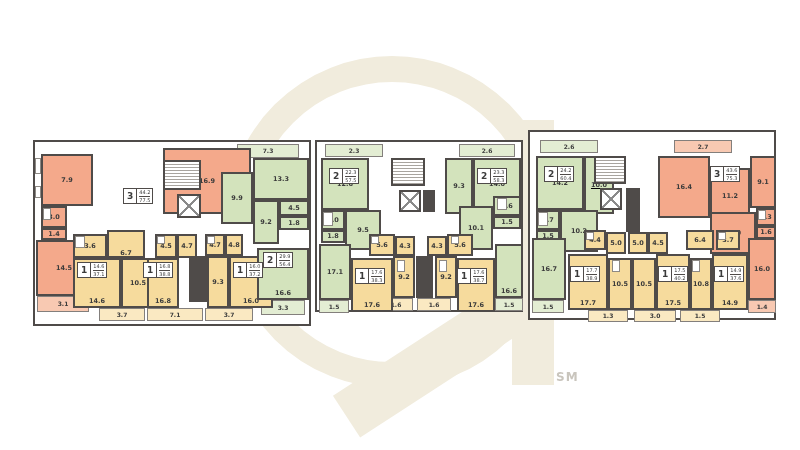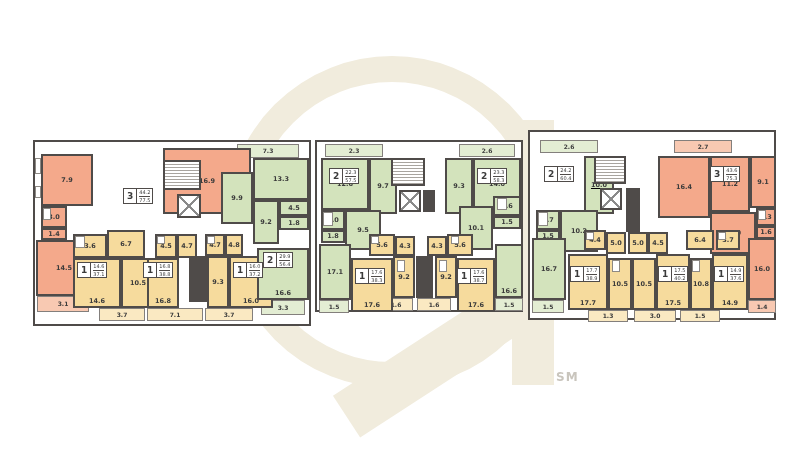--- a/index.html
+++ b/index.html
@@ -69,21 +69,21 @@
       </div>
       <div class="cell c-o room" style="left: 1px; top: 98px; width: 56px; height: 56px;">
         <span class="area">14.5</span>
       </div>
       <div class="cell c-ol balcony" style="left: 2px; top: 154px; width: 52px; height: 16px;">
         <span class="area">3.1</span>
       </div>
       <div class="cell c-y room" style="left: 38px; top: 92px; width: 34px; height: 24px;">
         <span class="area">3.6</span>
       </div>
-      <div class="cell c-y room" style="left: 72px; top: 88px; width: 38px; height: 28px;">
+      <div class="cell c-y room" style="left: 72px; top: 88px; width: 38px; height: 28px; align-items: flex-end;">
         <span class="area">6.7</span>
       </div>
       <div class="cell c-y room low" style="left: 38px; top: 116px; width: 48px; height: 50px;">
         <span class="area">14.6</span>
       </div>
       <div class="cell c-y room" style="left: 86px; top: 116px; width: 34px; height: 50px;">
         <span class="area">10.5</span>
       </div>
       <div class="cell c-yl balcony" style="left: 64px; top: 166px; width: 46px; height: 13px;">
         <span class="area">3.7</span>
@@ -183,23 +183,20 @@
           <span>37.2</span>
         </span>
       </div>
     </div>
     <div class="section" style="left: 315px; top: 140px; width: 208px; height: 172px;">
       <div class="cell c-gl balcony" style="left: 8px; top: 2px; width: 58px; height: 13px;">
         <span class="area">2.3</span>
       </div>
       <div class="cell c-g room" style="left: 4px; top: 16px; width: 48px; height: 52px;">
         <span class="area">12.6</span>
-      </div>
-      <div class="cell c-g room" style="left: 52px; top: 16px; width: 28px; height: 56px;">
-        <span class="area">9.7</span>
       </div>
       <div class="cell c-g room" style="left: 4px; top: 68px; width: 24px; height: 20px;">
         <span class="area">3.0</span>
       </div>
       <div class="cell c-g room" style="left: 4px; top: 88px; width: 24px; height: 13px;">
         <span class="area">1.8</span>
       </div>
       <div class="cell c-g room" style="left: 28px; top: 68px; width: 36px; height: 40px;">
         <span class="area">9.5</span>
       </div>
@@ -299,39 +296,42 @@
         <span class="vals">
           <span>17.6</span>
           <span>38.7</span>
         </span>
       </div>
     </div>
     <div class="section" style="left: 528px; top: 130px; width: 248px; height: 190px;">
       <div class="cell c-gl balcony" style="left: 10px; top: 8px; width: 58px; height: 13px;">
         <span class="area">2.6</span>
       </div>
+      <div class="cell c-g room" style="left: 6px; top: 24px; width: 48px; height: 54px;">
+        <span class="area">14.2</span>
+      </div>
       <div class="cell c-g room" style="left: 54px; top: 24px; width: 30px; height: 58px; text-decoration: underline;">
         <span class="area">10.0</span>
       </div>
       <div class="cell c-g room" style="left: 6px; top: 78px; width: 24px; height: 20px;">
         <span class="area">3.7</span>
       </div>
       <div class="cell c-g room" style="left: 6px; top: 98px; width: 24px; height: 13px;">
         <span class="area">1.5</span>
       </div>
       <div class="cell c-g room" style="left: 30px; top: 78px; width: 38px; height: 42px;">
         <span class="area">10.2</span>
       </div>
       <div class="cell c-ol balcony" style="left: 144px; top: 8px; width: 58px; height: 13px;">
         <span class="area">2.7</span>
       </div>
       <div class="cell c-o room" style="left: 128px; top: 24px; width: 52px; height: 62px;">
         <span class="area">16.4</span>
       </div>
-      <div class="cell c-o room" style="left: 180px; top: 24px; width: 40px; height: 56px;">
+      <div class="cell c-o room" style="left: 180px; top: 36px; width: 40px; height: 56px;">
         <span class="area">11.2</span>
       </div>
       <div class="cell c-o room" style="left: 220px; top: 24px; width: 26px; height: 52px;">
         <span class="area">9.1</span>
       </div>
       <div class="cell c-o room" style="left: 180px; top: 80px; width: 46px; height: 42px;">
         <span class="area">13.0</span>
       </div>
       <div class="cell c-o room" style="left: 226px; top: 76px; width: 20px; height: 18px;">
         <span class="area">3.3</span>

